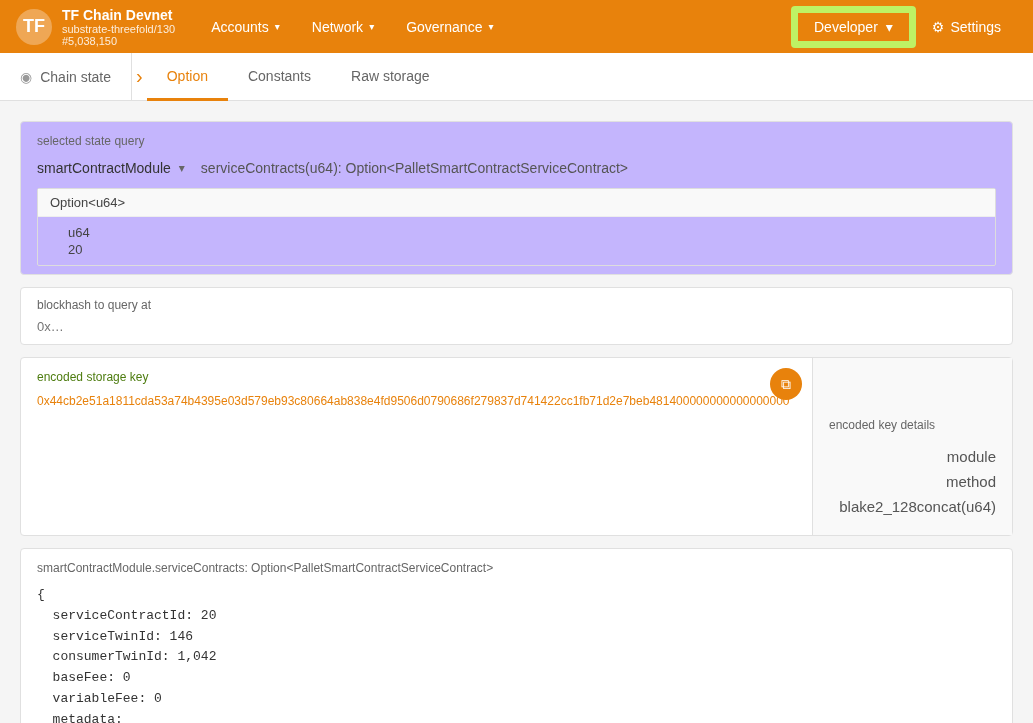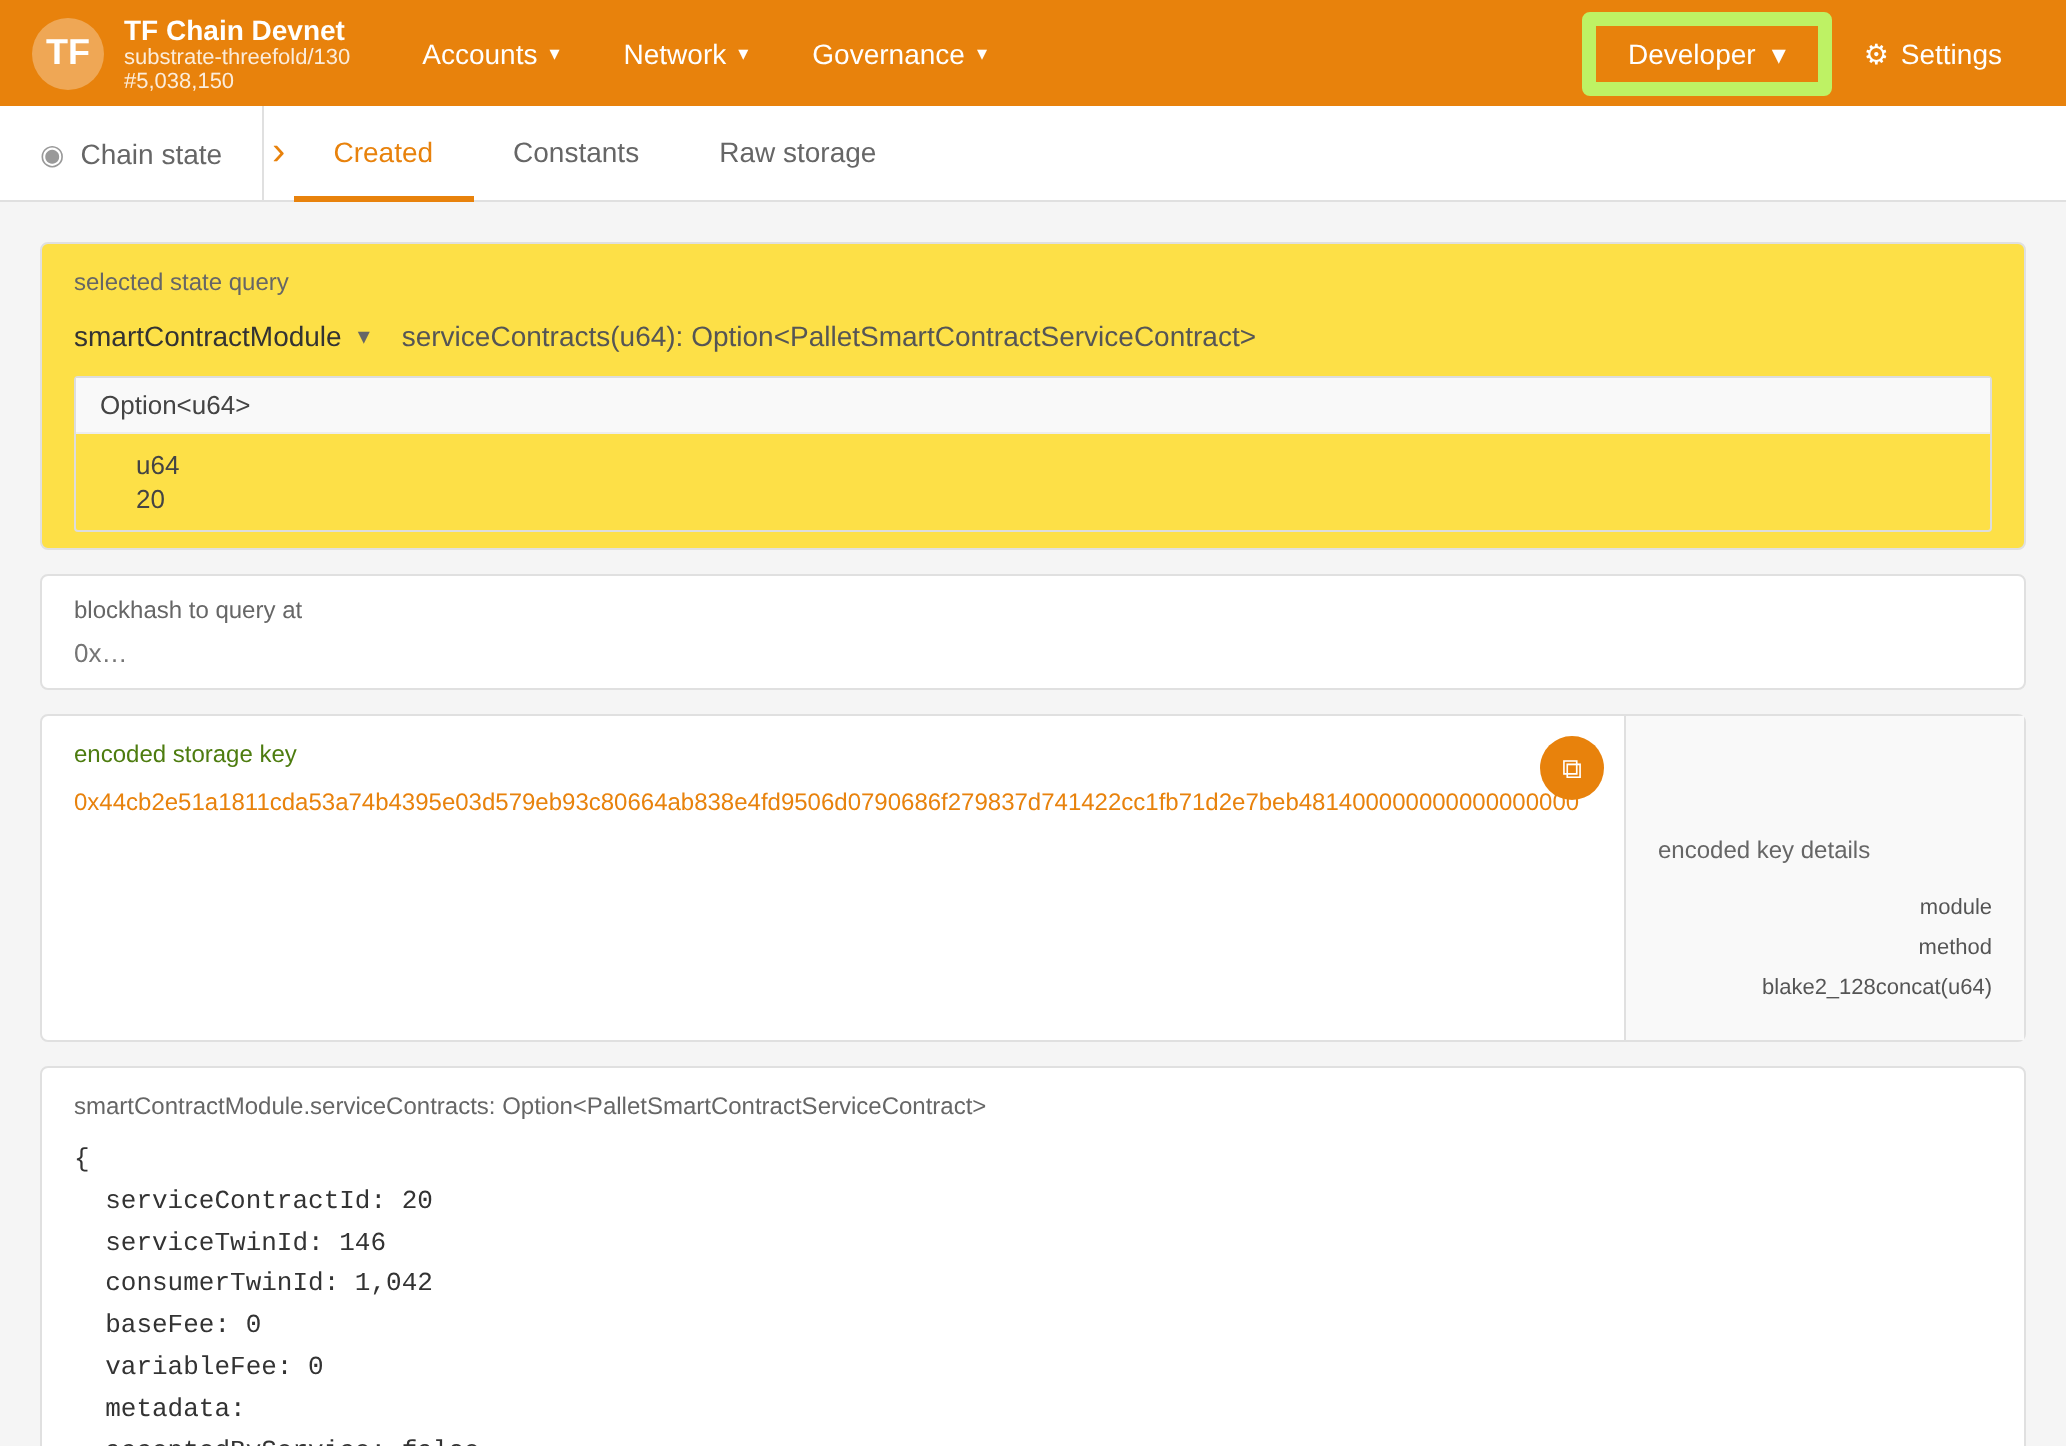--- a/index.html
+++ b/index.html
@@ -89,21 +89,21 @@
     }
     .breadcrumb-arrow {
       color: #e8820c; font-size: 20px; margin: 0 4px;
     }
 
     
     .main { padding: 20px; }
 
     
     .card {
-      background: #fde047;
+      background: #c4b5fd;
       border: 1px solid #e0e0e0;
       border-radius: 4px;
       margin-bottom: 12px;
     }
     .card-header {
       padding: 12px 16px 4px;
       font-size: 12px;
       color: #666;
       font-weight: 500;
     }
@@ -189,21 +189,21 @@
       width: 32px; height: 32px;
       background: #e8820c;
       border-radius: 50%;
       display: flex; align-items: center; justify-content: center;
       color: white; cursor: pointer; font-size: 14px;
     }
     .encoded-right-label { font-size: 12px; color: #666; margin-bottom: 16px; font-weight: 500; margin-top: 48px; }
     .encoded-right-row {
       display: flex; justify-content: flex-end;
       margin-bottom: 8px;
-      font-size: 11px; color: #555;
+      font-size: 15px; color: #555;
     }
 
     
     .result-card {
       background: white;
       border: 1px solid #e0e0e0;
       border-radius: 4px;
       padding: 12px 16px;
     }
     .result-title {
@@ -263,21 +263,21 @@
 </div>
 
 <div class="subnav">
   <div class="subnav-section">
     <span class="icon">◉</span>
     <span>Chain state</span>
   </div>
   <span class="breadcrumb-arrow">›</span>
   <div class="tab-nav">
     <div class="tab active">
-      <span>Created</span>
+      <span>Option</span>
     </div>
     <div class="tab">
       <span>Constants</span>
     </div>
     <div class="tab">
       <span>Raw storage</span>
     </div>
   </div>
 </div>
 

